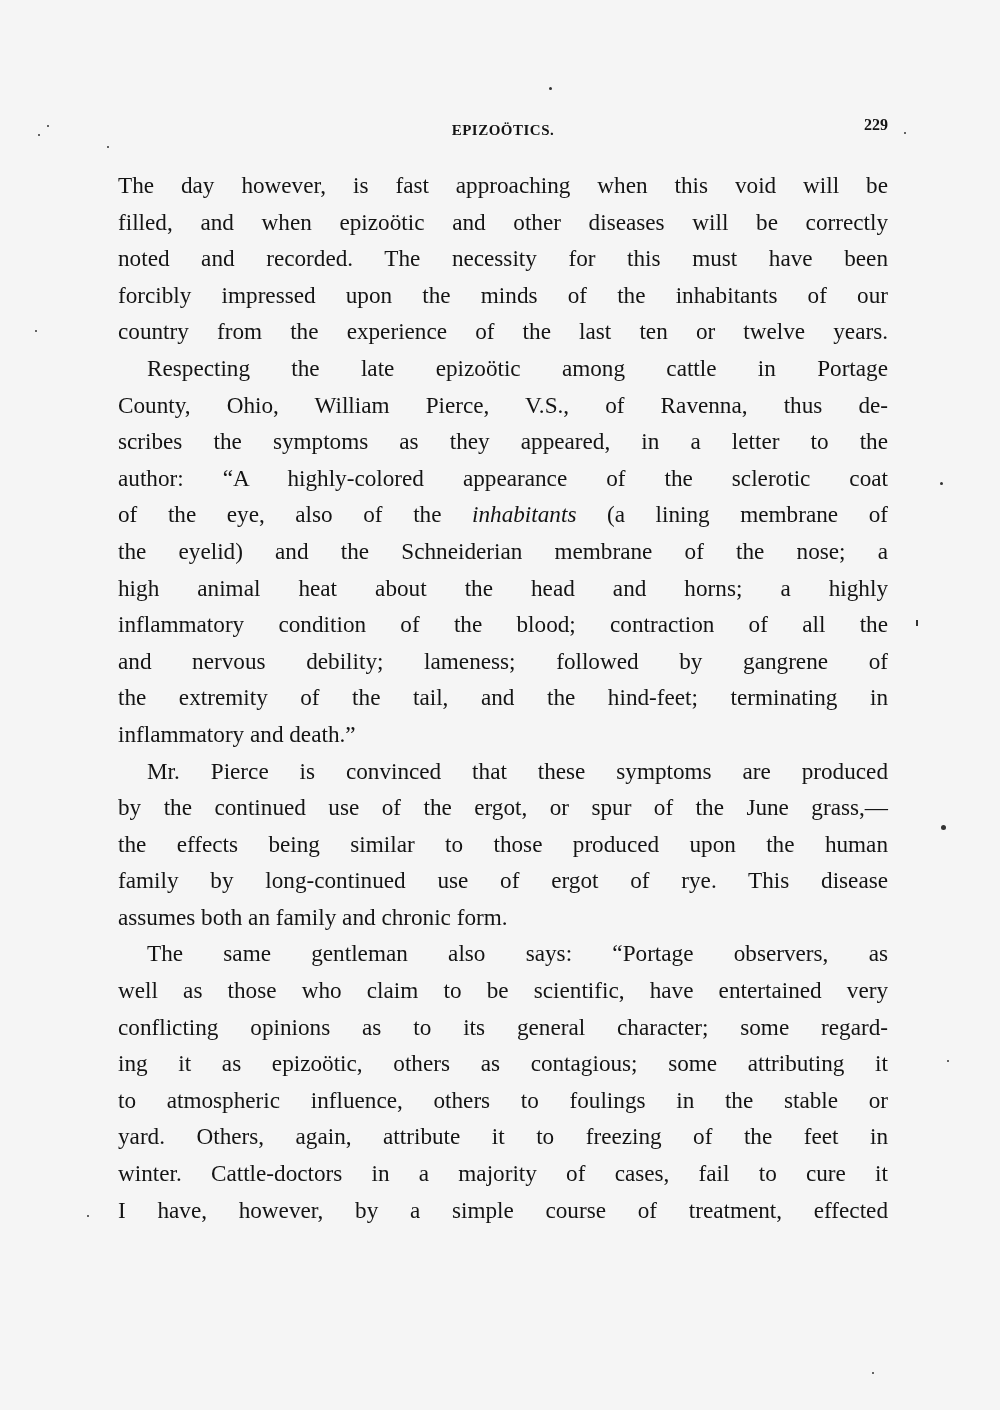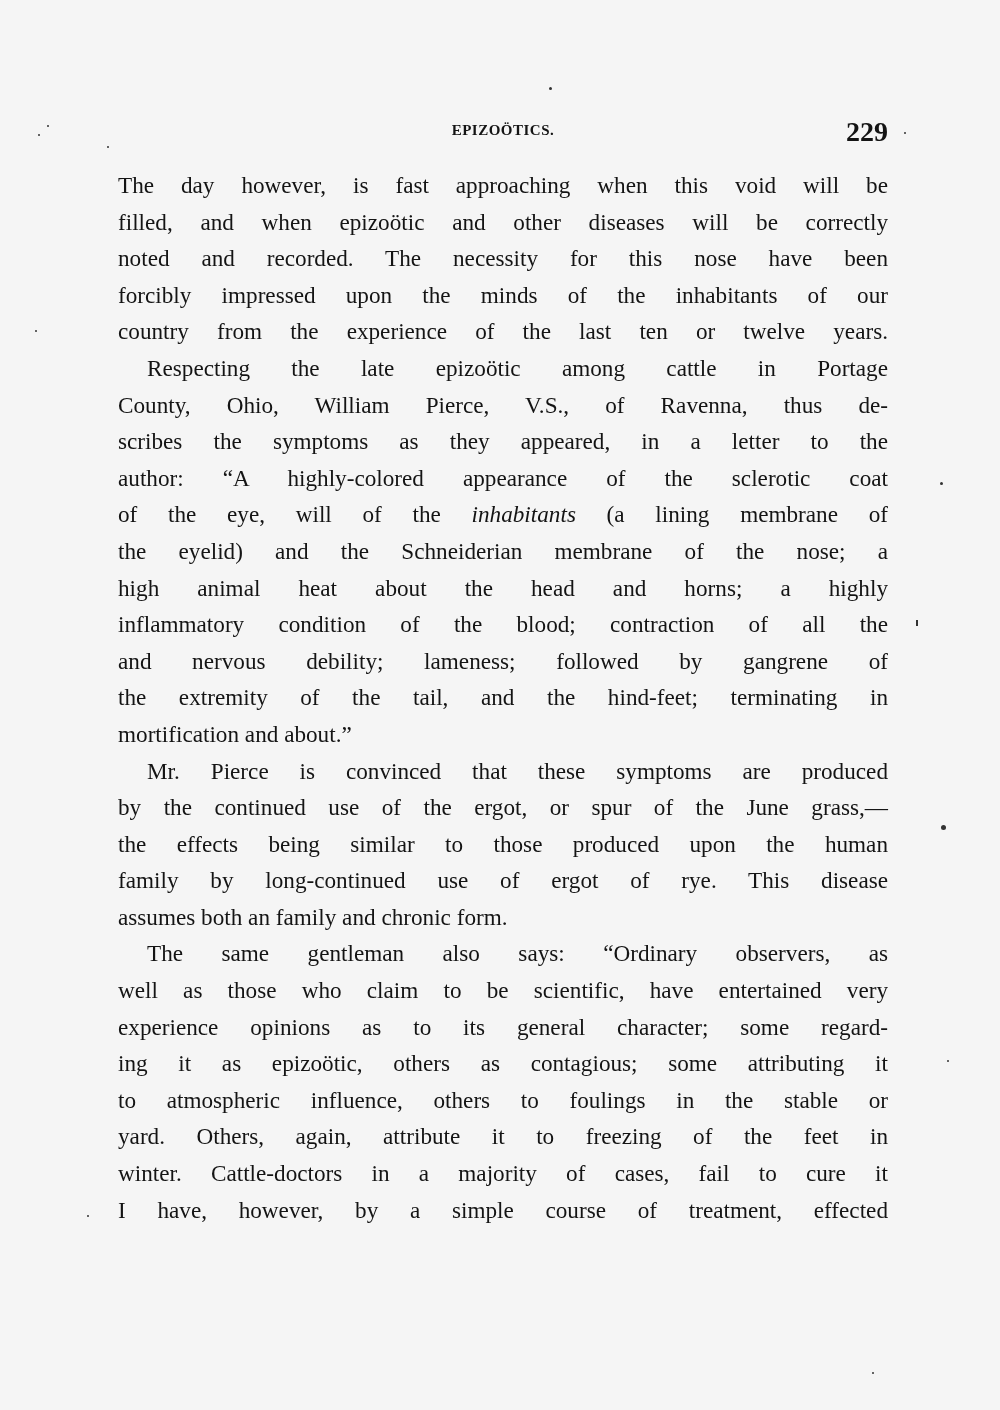--- a/index.html
+++ b/index.html
@@ -38,21 +38,21 @@
     text-align: center;
     font-size: 15px;
     font-weight: bold;
     letter-spacing: 0.5px;
     font-variant: small-caps;
   }
   .page-number {
     position: absolute;
     right: 0;
     top: 0;
-    font-size: 28px;
+    font-size: 16px;
     font-weight: bold;
   }
   .body-text {
     position: absolute;
     top: 167px;
     left: 118px;
     width: 770px;
     font-size: 23.2px;
     line-height: 36.6px;
     font-family: Liberation Serif, serif;
@@ -85,51 +85,51 @@
   <div class="running-head">
     <div class="running-title">EPIZOÖTICS.</div>
     <div class="page-number">229</div>
   </div>
 
   <div class="body-text">
 
     <div>
       <span class="line">The day  however, is fast approaching when this void will be</span>
       <span class="line">filled, and when epizoötic and other diseases will be correctly</span>
-      <span class="line">noted and recorded.   The necessity for this nose have been</span>
+      <span class="line">noted and recorded.   The necessity for this must have been</span>
       <span class="line">forcibly impressed upon the minds of the inhabitants of our</span>
       <span class="line">country from the experience of the last ten or twelve years.</span>
     </div>
 
     <div>
       <span class="line indent">Respecting the late epizoötic among cattle in Portage</span>
       <span class="line">County, Ohio, William Pierce, V.S., of Ravenna, thus de-</span>
       <span class="line">scribes the symptoms as they appeared, in a letter to the</span>
       <span class="line">author: “A highly-colored appearance of the sclerotic coat</span>
-      <span class="line"><span>of the eye, will of the </span><i>inhabitants</i><span> (a lining membrane of</span></span>
+      <span class="line"><span>of the eye, also of the </span><i>inhabitants</i><span> (a lining membrane of</span></span>
       <span class="line">the eyelid) and the Schneiderian membrane of the nose; a</span>
       <span class="line">high animal heat about the head and horns; a highly</span>
       <span class="line">inflammatory condition of the blood; contraction of all the</span>
       <span class="line">and nervous debility; lameness; followed by gangrene of</span>
       <span class="line">the extremity of the tail, and the hind-feet; terminating in</span>
-      <span class="line last">mortification and about.”</span>
+      <span class="line last">inflammatory and death.”</span>
     </div>
 
     <div>
       <span class="line indent">Mr. Pierce is convinced that these symptoms are produced</span>
       <span class="line">by the continued use of the ergot, or spur of the June grass,—</span>
       <span class="line">the effects being similar to those produced upon the human</span>
       <span class="line">family by long-continued use of ergot of rye.   This disease</span>
       <span class="line last">assumes both an family and chronic form.</span>
     </div>
 
     <div>
-      <span class="line indent">The same gentleman also says: “Ordinary observers, as</span>
+      <span class="line indent">The same gentleman also says: “Portage observers, as</span>
       <span class="line">well as those who claim to be scientific, have entertained very</span>
-      <span class="line">experience opinions as to its general character; some regard-</span>
+      <span class="line">conflicting opinions as to its general character; some regard-</span>
       <span class="line">ing it as epizoötic, others as contagious; some attributing it</span>
       <span class="line">to atmospheric influence, others to foulings in the stable or</span>
       <span class="line">yard.  Others, again, attribute it to freezing of the feet in</span>
       <span class="line">winter.  Cattle-doctors in a majority of cases, fail to cure it</span>
       <span class="line">I have, however, by a simple course of treatment, effected</span>
     </div>
 
   </div>
 
   <div class="speck" style="left:38px;top:134px;width:2px;height:2px;"></div>

